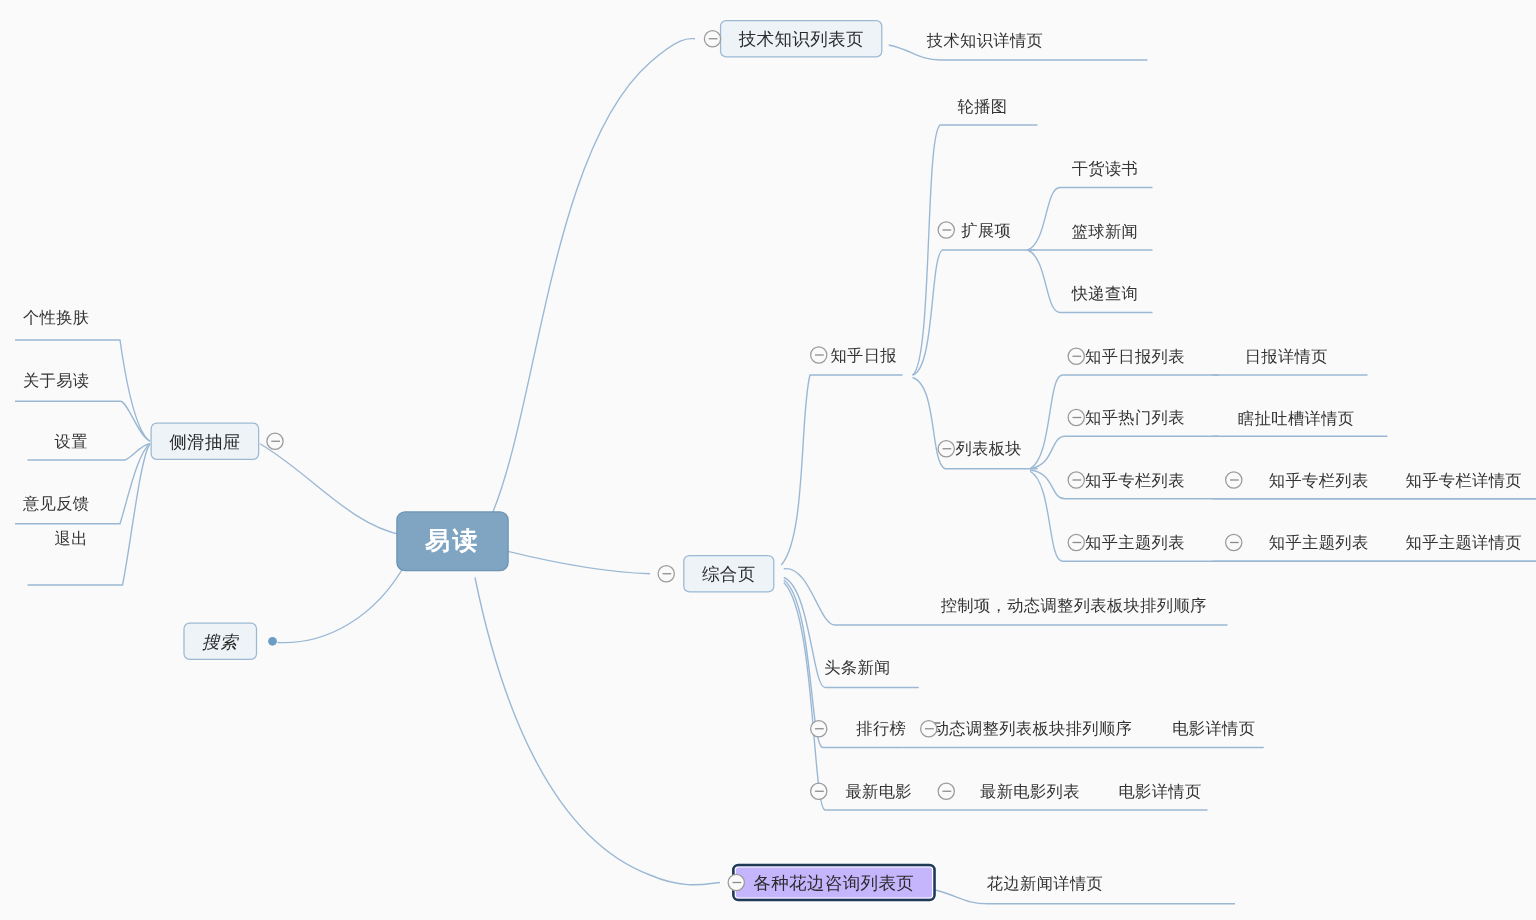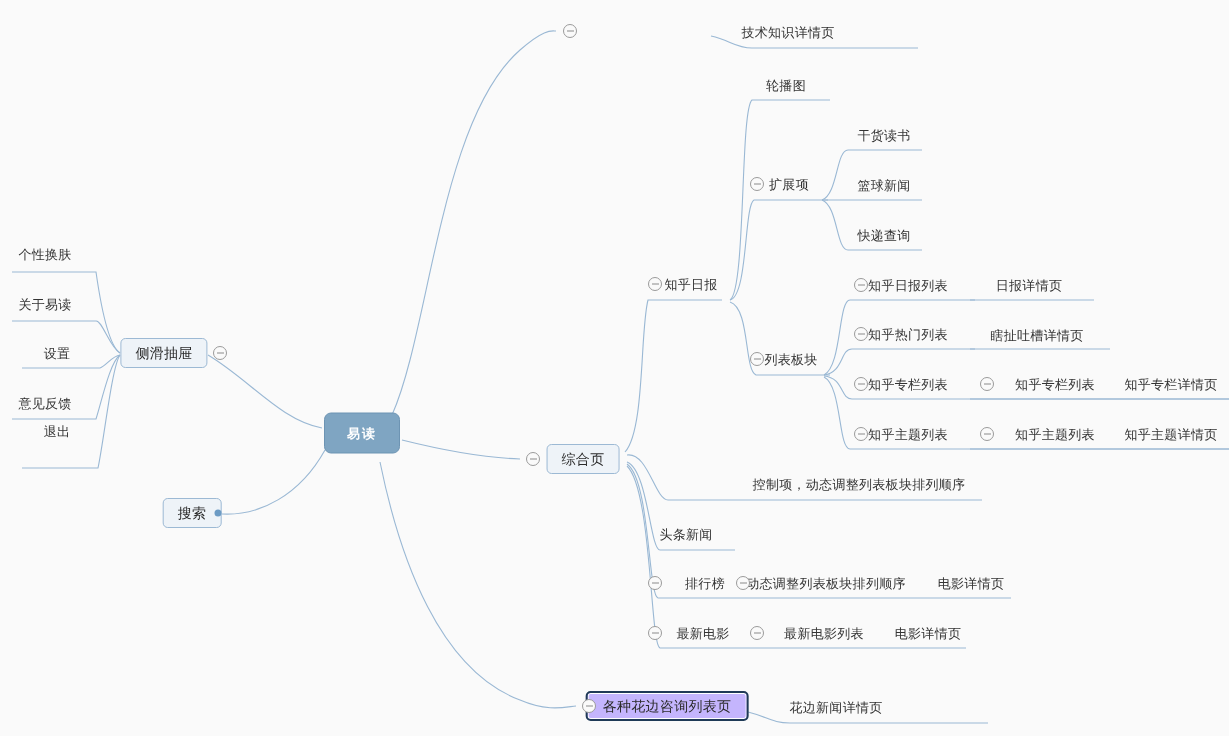--- a/index.html
+++ b/index.html
@@ -51,21 +51,21 @@
     background: #c4b5fd;
     padding: 6px 15px;
     box-shadow: 0 0 0 1px #ffffff inset;
   }
   .node.root {
     transform: translate(-50%, -50%);
     background: #7fa5c2;
     border: 1px solid #6d94b3;
     border-radius: 7px;
     color: #ffffff;
-    font-size: 13px;
+    font-size: 20px;
     font-weight: bold;
     padding: 13px 22px;
     text-align: center;
     letter-spacing: 2px;
   }
   
   .toggle {
     position: absolute;
     width: 14px; height: 14px;
     transform: translate(-50%, -50%);
@@ -159,22 +159,23 @@
 
   <div class="node root" style="left:362px; top:433px;">易读</div>
 
   <div class="node boxed" style="left:164px; top:353px;">侧滑抽屉</div>
   <div class="node leaf" style="left:45px; top:254px;">个性换肤</div>
   <div class="node leaf" style="left:45px; top:304px;">关于易读</div>
   <div class="node leaf" style="left:57px; top:353px;">设置</div>
   <div class="node leaf" style="left:45px; top:403px;">意见反馈</div>
   <div class="node leaf" style="left:57px; top:431px;">退出</div>
 
-  <div class="node boxed" style="left:192px; top:513px;">搜索</div>
-
+  <div class="node boxed" style="left:176px; top:513px;font-style:italic;">搜索</div>
+
+  <div class="node boxed" style="left:641px; top:31px;">技术知识列表页</div>
   <div class="node leaf" style="left:788px; top:32px;">技术知识详情页</div>
 
   <div class="node boxed" style="left:583px; top:459px;">综合页</div>
 
   <div class="node leaf" style="left:691px; top:284px;">知乎日报</div>
   <div class="node leaf" style="left:786px; top:85px;">轮播图</div>
 
   <div class="node leaf" style="left:789px; top:184px;">扩展项</div>
   <div class="node leaf" style="left:884px; top:135px;">干货读书</div>
   <div class="node leaf" style="left:884px; top:185px;">篮球新闻</div>

